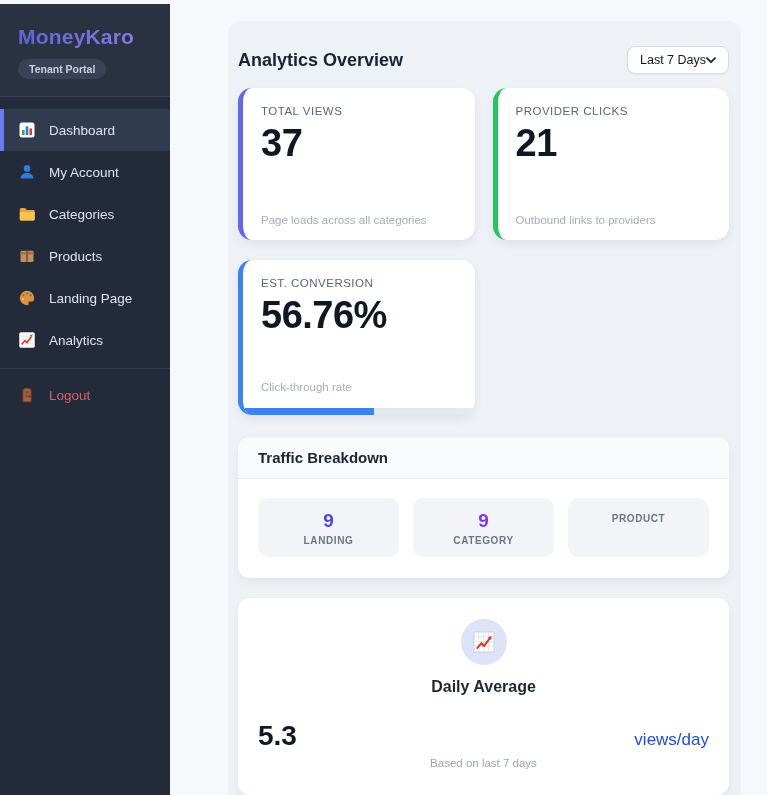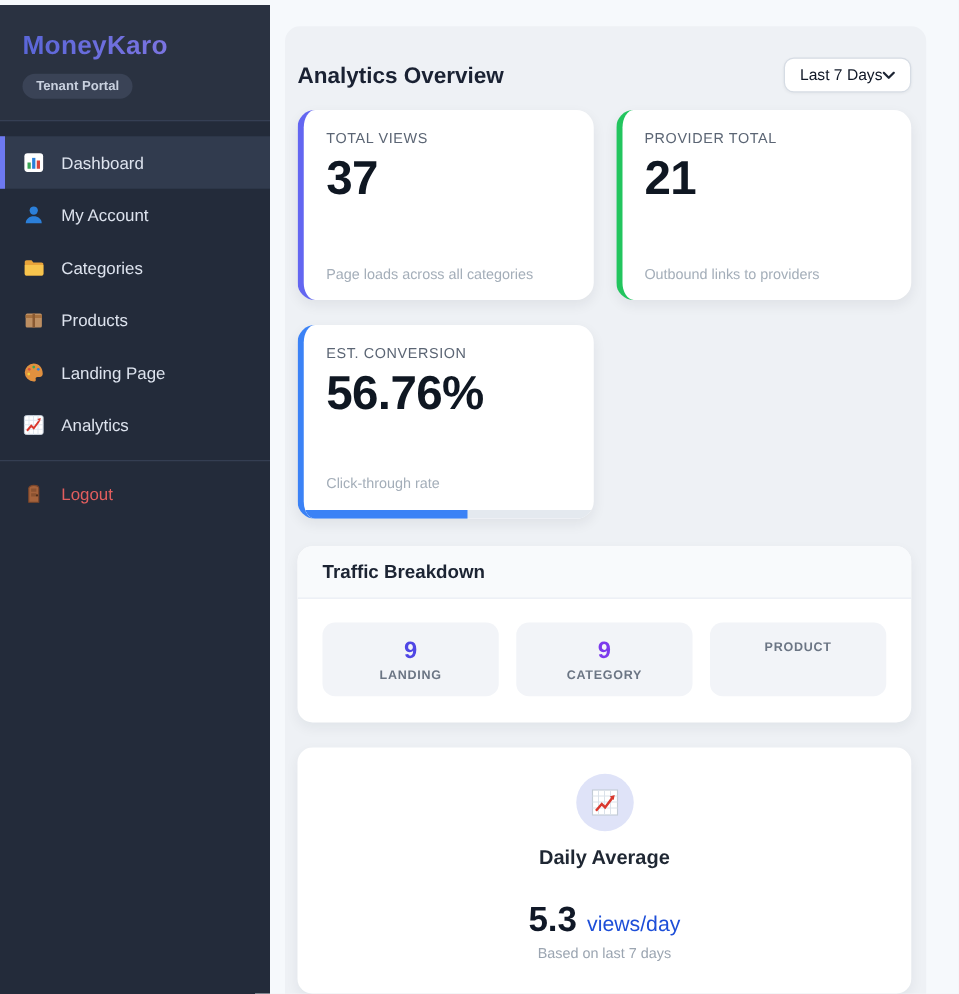--- a/index.html
+++ b/index.html
@@ -1,20 +1,20 @@
 <!DOCTYPE html>
 <html><head>
 <meta charset="utf-8">
 <style>
   *{margin:0;padding:0;box-sizing:border-box}
   html,body{width:767px;height:795px;overflow:hidden}
   body{font-family:"Liberation Sans",sans-serif;background:#f6f9fc;position:relative;color:#1c2433}
 
   
-  .sidebar{position:absolute;left:0;top:4px;bottom:0;width:216px;background:#232b3a;display:flex;flex-direction:column}
+  .sidebar{position:absolute;left:0;top:4px;bottom:0;width:170px;background:#232b3a;display:flex;flex-direction:column}
   .sidebar-header{background:#2a3241;padding:21px 18px 17px;border-bottom:1px solid #353f54}
   .brand{font-size:21px;font-weight:800;letter-spacing:.2px;background:linear-gradient(90deg,#5a66d8,#8d7ce6);-webkit-background-clip:text;background-clip:text;color:transparent}
   .badge{display:inline-block;margin-top:10px;background:#3a4356;color:#c9d1df;font-size:10.5px;font-weight:700;padding:4px 11px;border-radius:11px}
   .nav{padding-top:12px;display:flex;flex-direction:column}
   .nav-item{display:flex;align-items:center;gap:13px;height:42px;padding-left:14px;border-left:4px solid transparent;color:#dde3ee;font-size:13.5px;cursor:pointer}
   .nav-item.active{background:#313b4e;border-left-color:#6d79f1}
   .nav-icon{width:18px;height:18px;display:flex;flex:0 0 18px}
   .nav-divider{border-top:1px solid #343e52;margin:7px 0 5px}
   .nav-item.logout{color:#e25e5e}
 
@@ -38,21 +38,21 @@
   .traffic-header{background:#f8fafc;border-bottom:1px solid #e9edf3;padding:12px 20px}
   .traffic-title{font-size:15px;font-weight:700;color:#1c2433}
   .traffic-body{padding:19px 20px 21px;display:grid;grid-template-columns:repeat(3,1fr);gap:14px}
   .mini-stat{background:#f2f4f8;border-radius:10px;text-align:center;padding:12px 8px 11px}
   .mini-value{font-size:19px;font-weight:800}
   .mini-label{margin-top:3px;font-size:10px;font-weight:600;color:#6b7584;letter-spacing:.6px}
 
   .daily-card{margin-top:20px;background:#fff;border-radius:12px;box-shadow:0 4px 10px rgba(23,32,49,.06);padding:21px 20px 26px;text-align:center}
   .daily-icon{width:46px;height:46px;border-radius:50%;background:#dfe3f8;margin:0 auto;display:flex;align-items:center;justify-content:center}
   .daily-title{margin-top:13px;font-size:16px;font-weight:700;color:#1f2733}
-  .daily-row{margin-top:24px;display:flex;align-items:baseline;justify-content:center;gap:8px}
+  .daily-row{margin-top:24px;display:flex;align-items:baseline;justify-content:space-between;gap:8px}
   .daily-value{font-size:28px;font-weight:800;color:#101827}
   .daily-unit{font-size:17px;color:#1d4ed8}
   .daily-note{margin-top:5px;font-size:11.5px;color:#9ba5b1}
 </style>
 </head>
 <body>
 
 <aside class="sidebar">
   <div class="sidebar-header">
     <div class="brand">MoneyKaro</div>
@@ -160,21 +160,21 @@
     </div>
 
     <div class="stats-grid">
       <div class="stat-card" style="border-left-color: rgb(99, 102, 241);">
         <div class="stat-label">TOTAL VIEWS</div>
         <div class="stat-value">37</div>
         <div class="stat-desc">Page loads across all categories</div>
       </div>
 
       <div class="stat-card" style="border-left-color: rgb(34, 197, 94);">
-        <div class="stat-label">PROVIDER TOTAL</div>
+        <div class="stat-label">PROVIDER CLICKS</div>
         <div class="stat-value">21</div>
         <div class="stat-desc">Outbound links to providers</div>
       </div>
 
       <div class="stat-card conversion" style="border-left-color: rgb(59, 130, 246);">
         <div class="stat-label">EST. CONVERSION</div>
         <div class="stat-value">56.76%</div>
         <div class="stat-desc">Click-through rate</div>
         <div class="progress-track">
           <div class="progress-fill" style="width: 56.76%;"></div>

